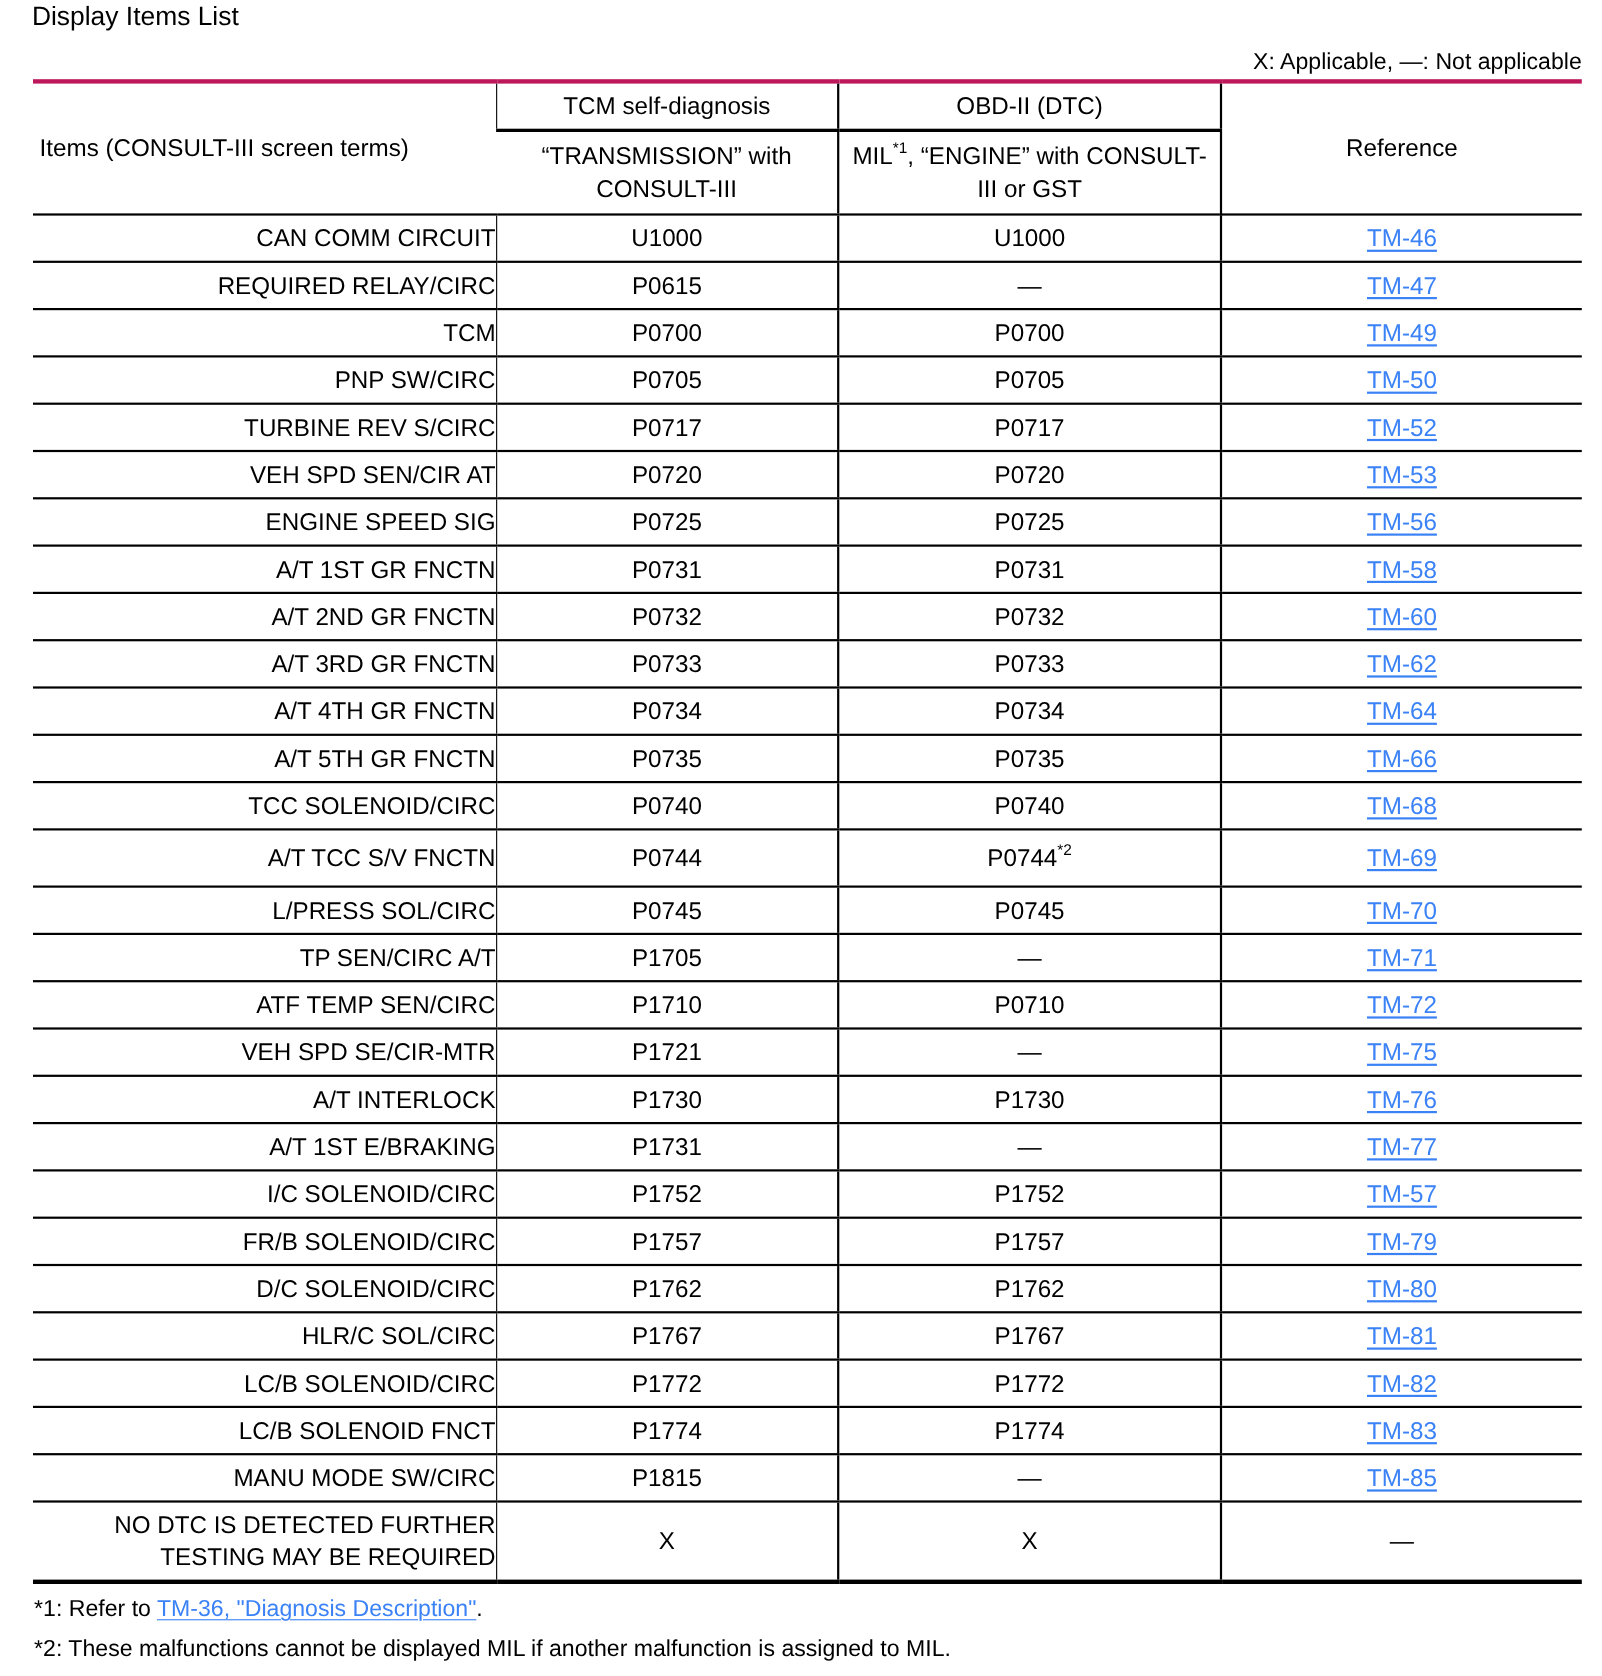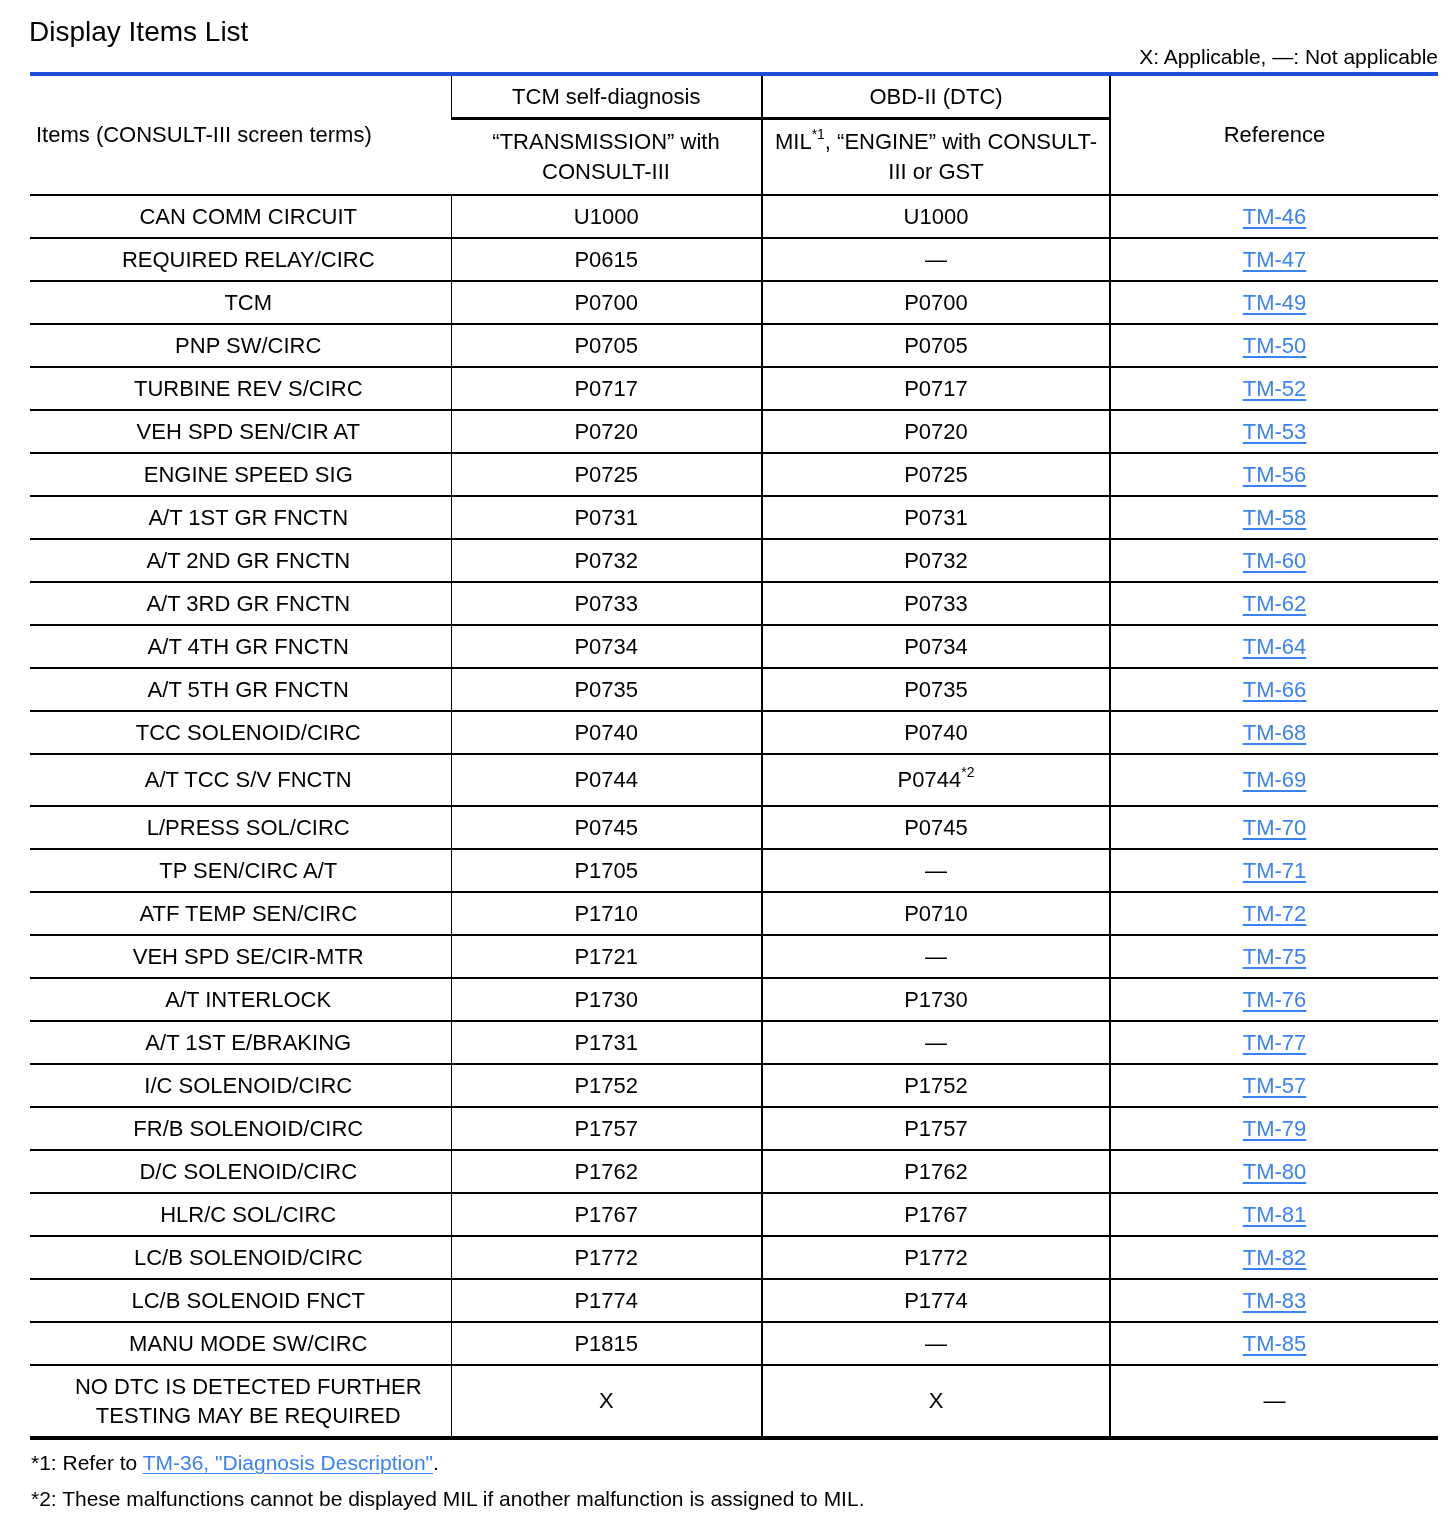--- a/index.html
+++ b/index.html
@@ -11,22 +11,22 @@
     body {
       width: 1456px;
       height: 1524px;
       position: relative;
       font-family: "Liberation Sans", sans-serif;
       overflow: hidden;
     }
     .page-title {
       position: absolute;
       left: 29px;
-      top: 16px;
-      font-size: 28px;
+      top: 0;
+      font-size: 24px;
       line-height: 32px;
     }
     .legend-note {
       position: absolute;
       right: 18px;
       top: 44px;
       font-size: 21px;
       line-height: 26px;
     }
     table.dtc-table {
@@ -36,21 +36,21 @@
       width: 1408px;
       border-collapse: collapse;
       table-layout: fixed;
       font-size: 22px;
     }
     table.dtc-table col.c1 { width: 421px; }
     table.dtc-table col.c2 { width: 311px; }
     table.dtc-table col.c3 { width: 348px; }
     table.dtc-table col.c4 { width: 328px; }
     table.dtc-table thead tr:first-child th {
-      border-top: 4px solid #1d4ed8;
+      border-top: 4px solid #be185d;
     }
     table.dtc-table th {
       font-weight: normal;
       text-align: center;
       vertical-align: middle;
       border-left: 1px solid #000;
       border-bottom: 2px solid #000;
       padding: 0 6px;
       line-height: 30px;
     }
@@ -62,21 +62,21 @@
       border-left: 1px solid #000;
       border-bottom: 2px solid #000;
       height: 41px;
       padding: 0;
       text-align: center;
       vertical-align: middle;
       line-height: 28px;
     }
     table.dtc-table td:first-child {
       border-left: none;
-      text-align: center;
+      text-align: right;
       padding-left: 16px;
     }
     table.dtc-table td.col-obd, table.dtc-table th.col-obd { border-left: 2px solid #000; }
     table.dtc-table td.col-ref, table.dtc-table th.col-ref { border-left: 2px solid #000; }
     table.dtc-table tr.tall td { height: 50px; }
     table.dtc-table tr.last-row td {
       height: 70px;
       border-bottom: 4px solid #000;
     }
     table.dtc-table tr.last-row td:first-child { line-height: 29px; }

